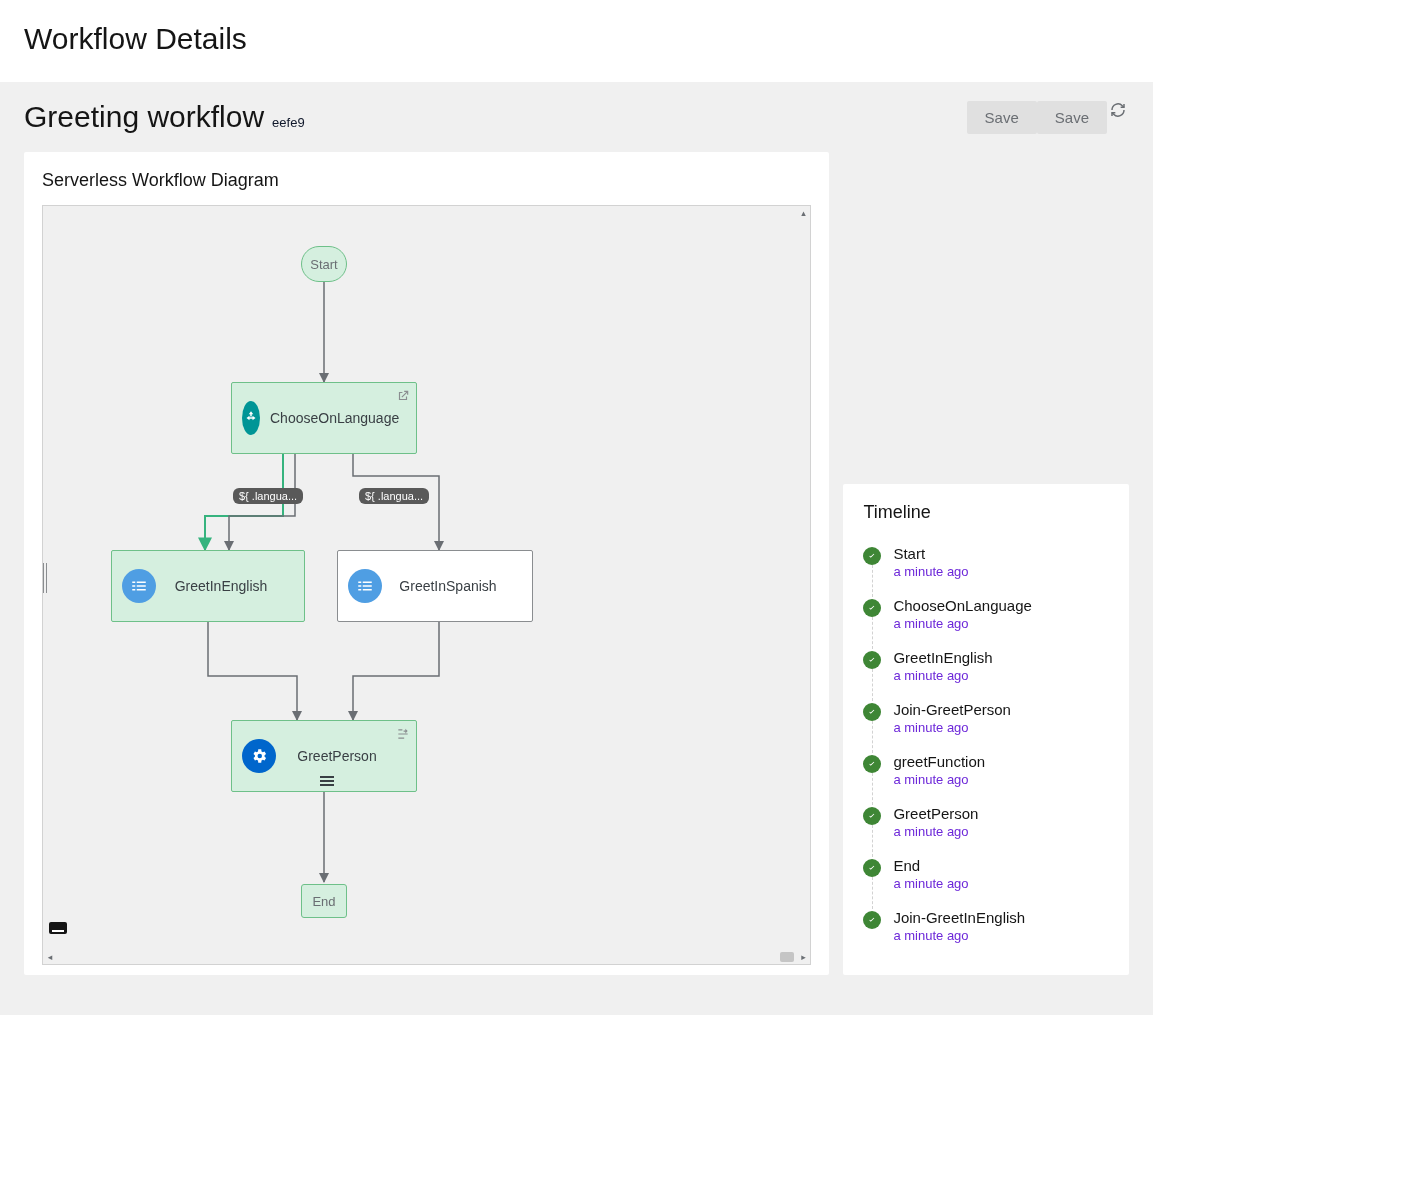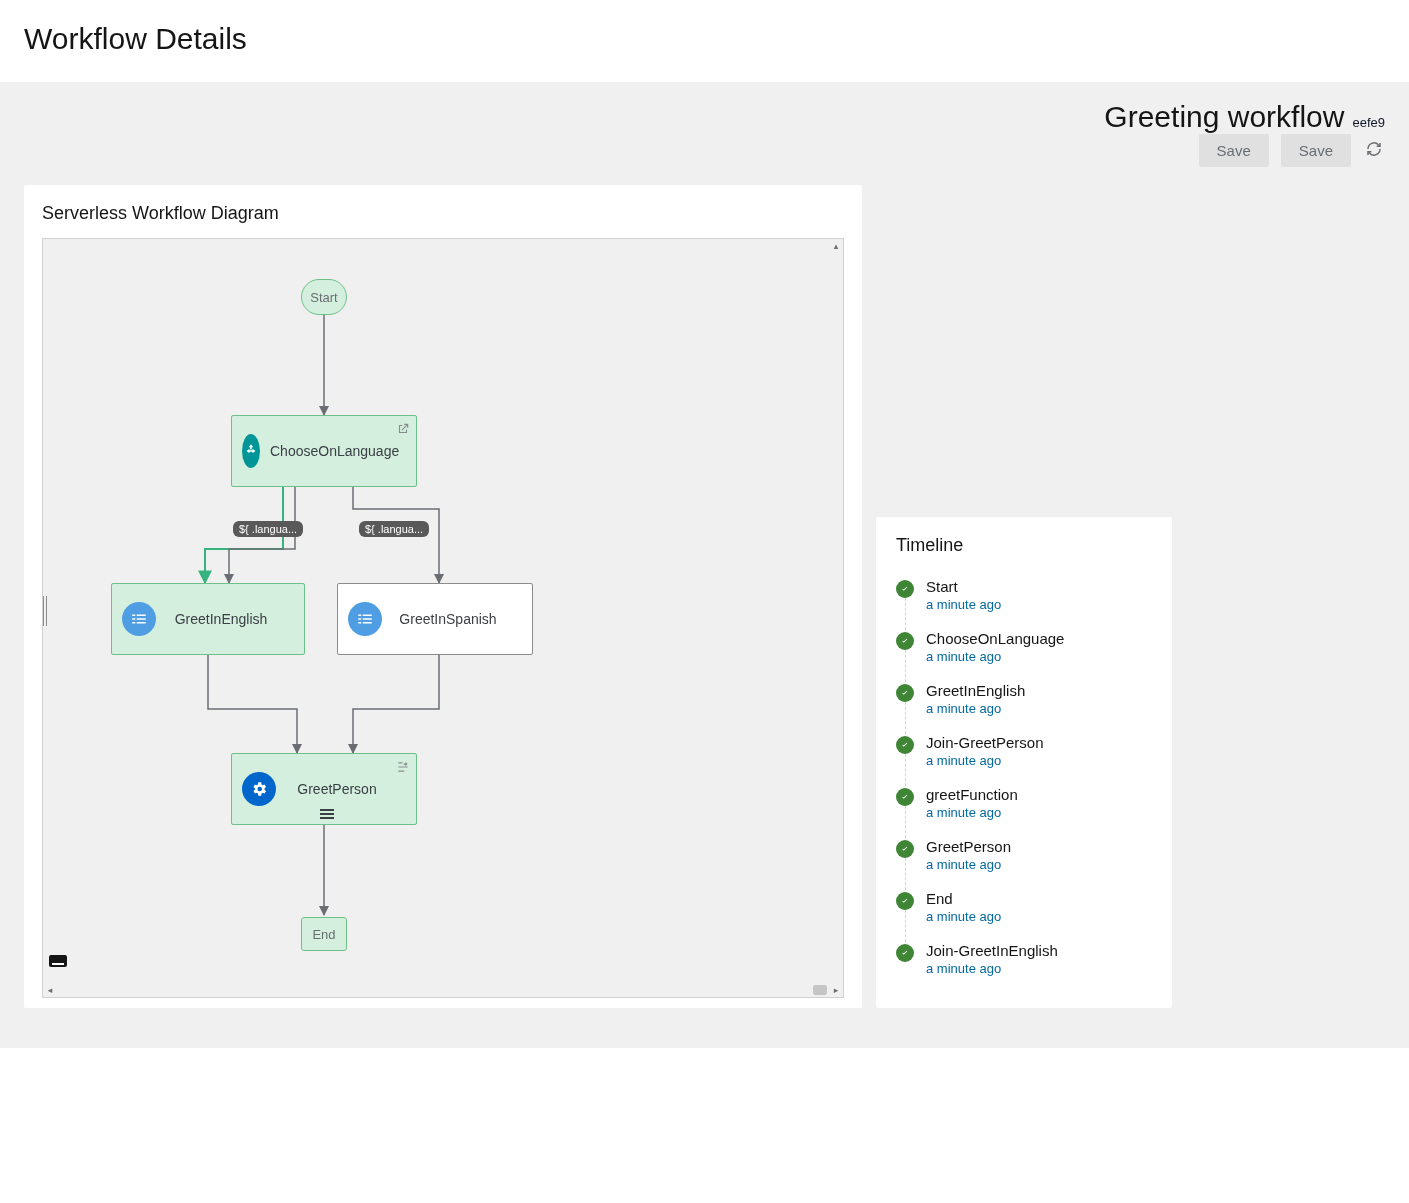--- a/index.html
+++ b/index.html
@@ -1,38 +1,38 @@
 <!DOCTYPE html>
 <html><head>
 <meta charset="utf-8">
 <style>
   * { box-sizing: border-box; }
   html, body { margin:0; padding:0; font-family: "Segoe UI", "Helvetica Neue", Arial, sans-serif; background:#fff; color:#151515; }
-  .page { width:1409px; }
+  .page { width:1153px; }
   .top-bar { padding:22px 24px 26px 24px; }
   .top-bar h1 { margin:0; font-size:30px; font-weight:500; }
   .body { background:#f0f0f0; padding:18px 24px 40px 24px; }
-  .title-row { display:flex; align-items:flex-end; justify-content:space-between; margin-bottom:18px;flex-direction:column; }
+  .title-row { display:flex; align-items:flex-end; justify-content:space-between; margin-bottom:18px; }
   .title-row h2 { margin:0; font-size:30px; font-weight:500; display:flex; align-items:baseline; gap:8px; }
   .title-row .wfid { font-size:13px; color:#0f172a; font-weight:400; }
-  .actions { display:flex; align-items:center; gap:12px; }
+  .actions { display:flex; }
   .btn { background:#e0e0e0; border:none; padding:8px 18px; font-size:15px; color:#6a6e73; border-radius:2px; cursor:default; }
   .refresh { width:22px; height:22px; display:flex; align-items:center; justify-content:center; color:#6a6e73; font-size:16px; cursor:pointer; }
   .panels { display:flex; gap:14px; align-items:flex-end; }
   .panel { background:#fff; border-radius:2px; }
   .diagram-panel { width:838px; padding:18px 18px 10px 18px; }
   .diagram-panel h3, .timeline-panel h3 { margin:0 0 14px 0; font-size:18px; font-weight:500; }
   .timeline-panel { width:296px; padding:18px 20px 22px 20px; }
   .timeline-item { display:flex; gap:12px; padding:8px 0 10px 0; position:relative; }
   .timeline-item::after { content:""; position:absolute; left:9px; top:28px; bottom:-8px; border-left:1px dashed #d2d2d2; }
   .timeline-item:last-child::after { display:none; }
   .check { width:18px; height:18px; border-radius:50%; background:#3e8635; display:flex; align-items:center; justify-content:center; flex:0 0 18px; margin-top:2px; }
   .check svg { width:10px; height:10px; fill:#fff; }
   .ti-label { font-size:15px; color:#151515; }
-  .ti-sub { font-size:13px; color:#0369a1; margin-top:2px; }
+  .ti-sub { font-size:13px; color:#6d28d9; margin-top:2px; }
   
   .diagram-wrap { position:relative; border:1px solid #d2d2d2; height:760px; background:#f0f0f0; }
   .dw-scroll-v { position:absolute; right:0; top:0; bottom:14px; width:14px; background:#f0f0f0; }
   .dw-scroll-v .up, .dw-scroll-v .down { width:14px; height:14px; display:flex; align-items:center; justify-content:center; color:#6a6e73; font-size:9px; }
   .dw-scroll-h { position:absolute; left:0; right:0; bottom:0; height:14px; background:#f0f0f0; display:flex; align-items:center; justify-content:flex-end; }
   .dw-scroll-h .arrow { width:14px; height:14px; display:flex; align-items:center; justify-content:center; color:#6a6e73; font-size:9px; }
   .dw-scroll-h .thumb { width:14px; height:10px; background:#c5c5c5; border-radius:2px; margin-right:2px; }
   .kb-icon { position:absolute; left:6px; bottom:16px; width:18px; height:12px; background:#151515; border-radius:2px; }
   .kb-icon::after { content:""; display:block; width:12px; height:2px; background:#fff; margin:8px auto 0; }
   .canvas { position:absolute; inset:0 14px 14px 0; }

